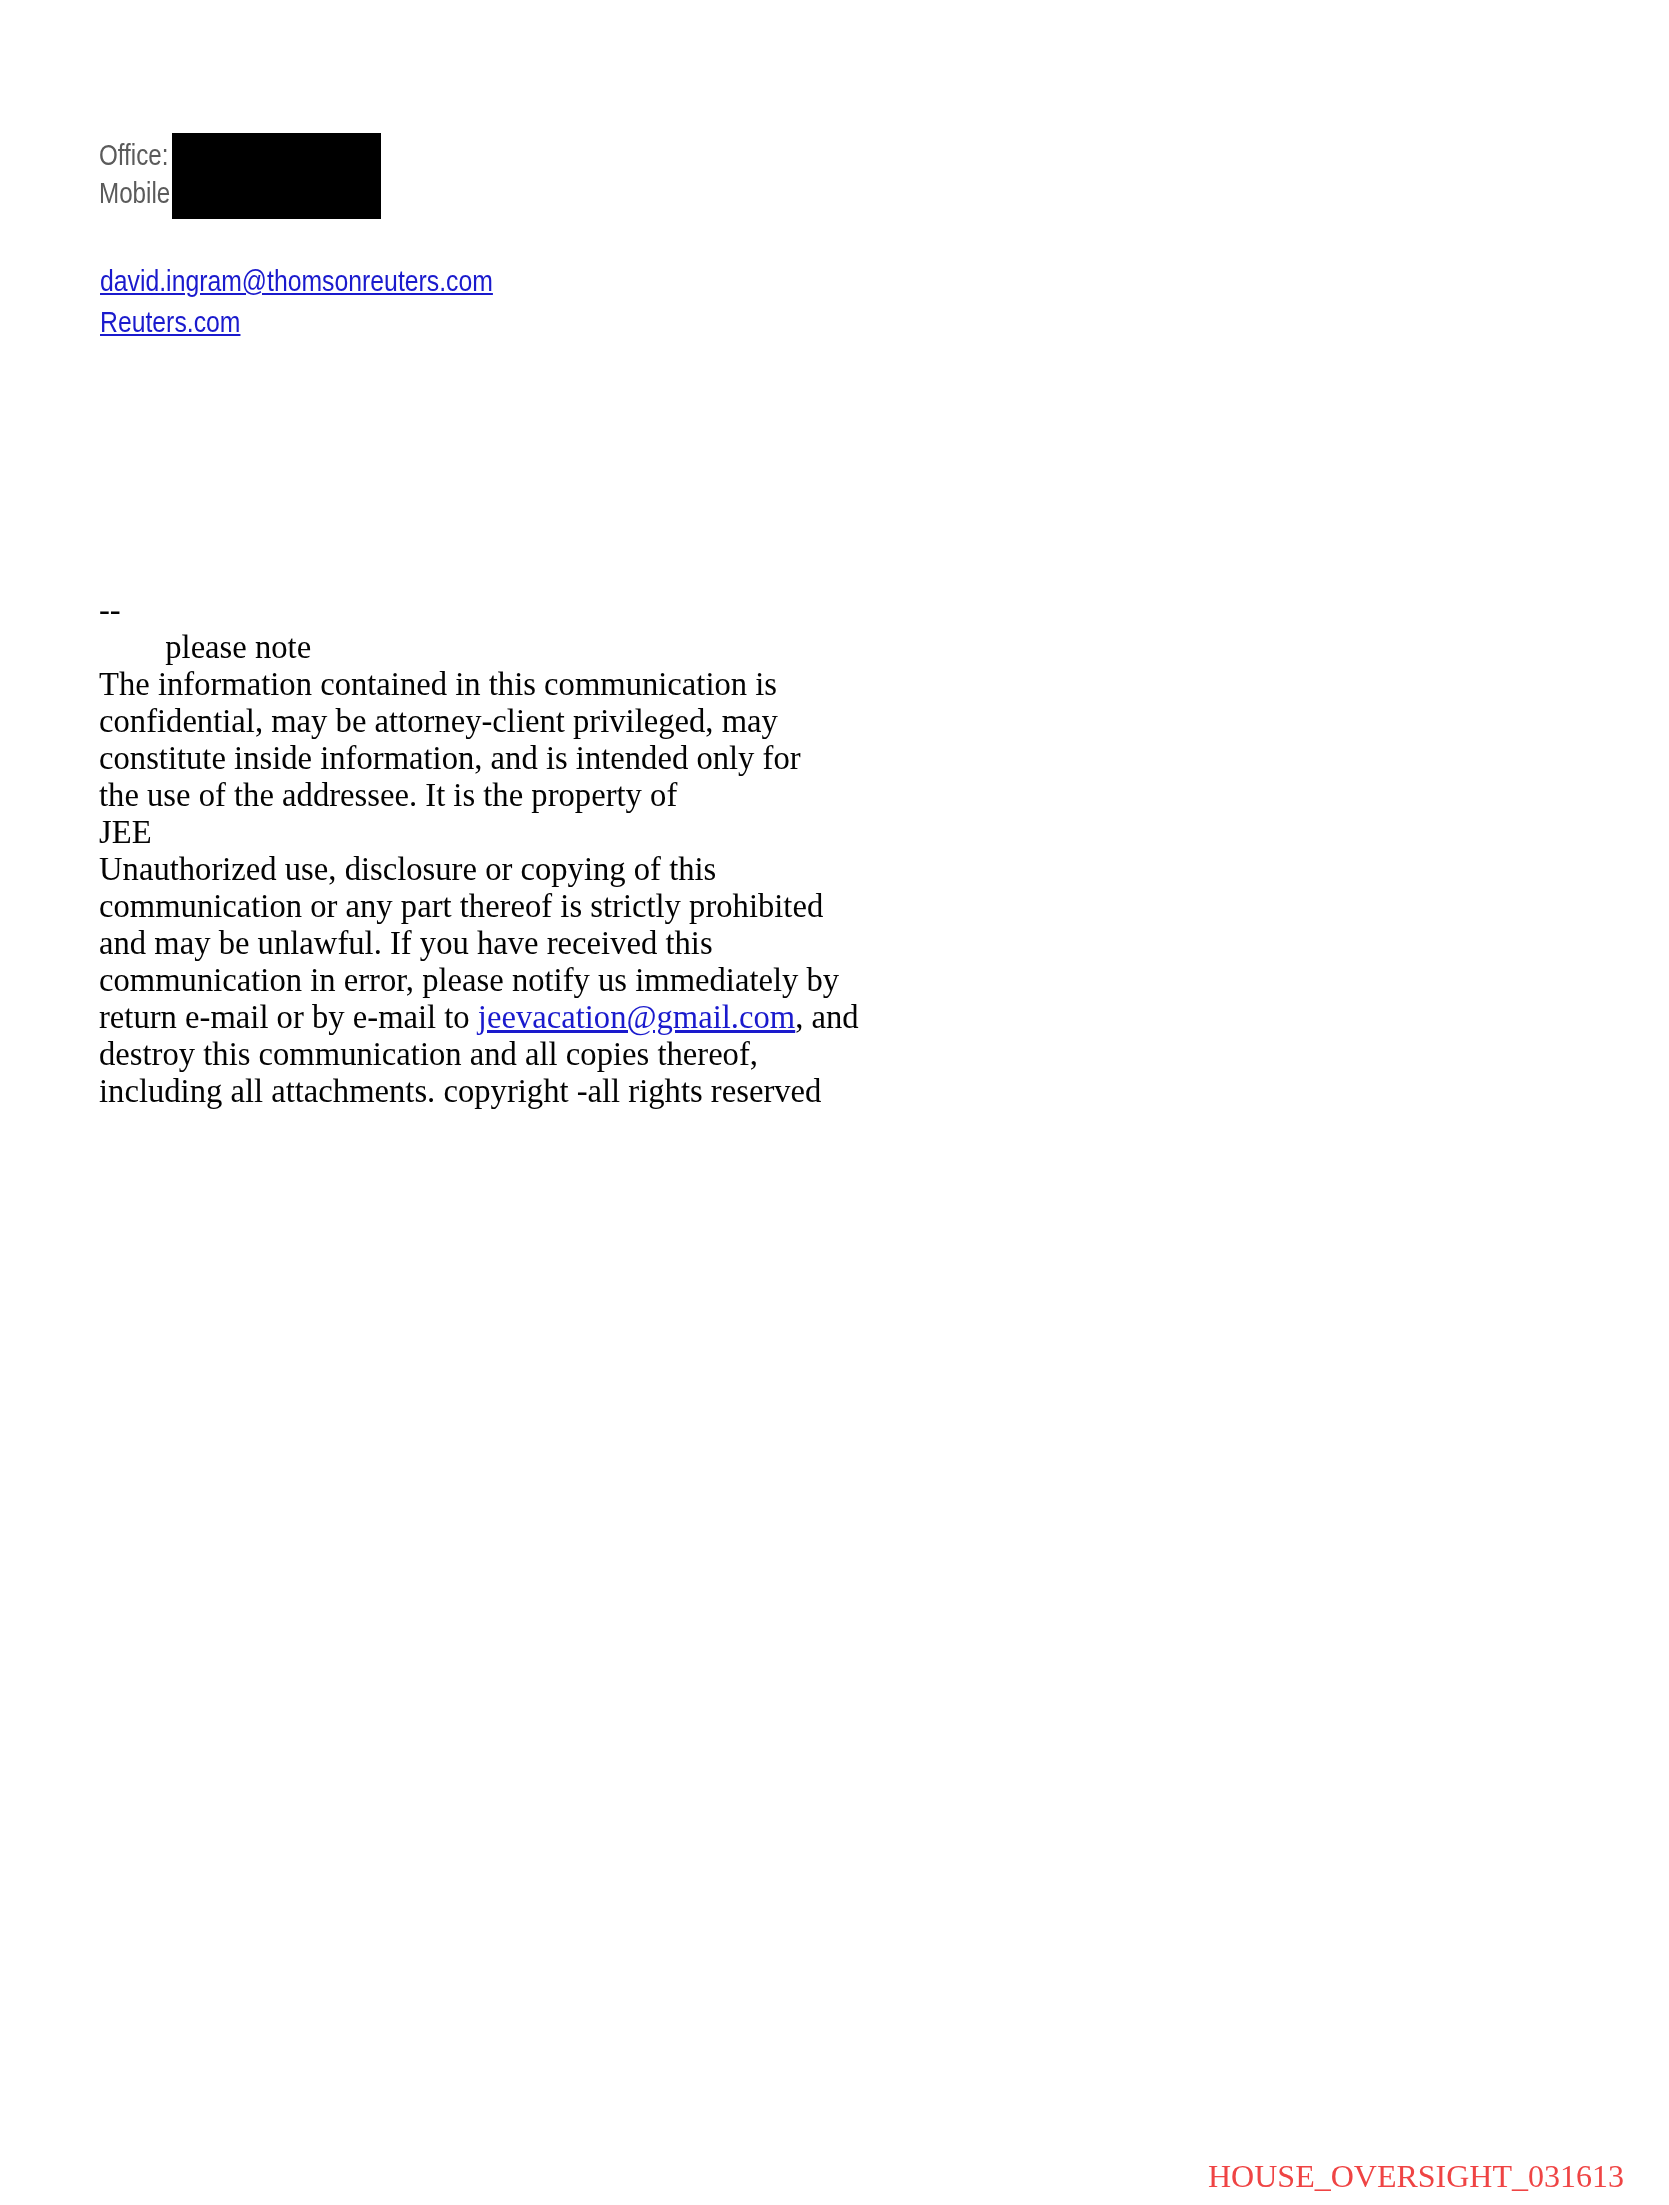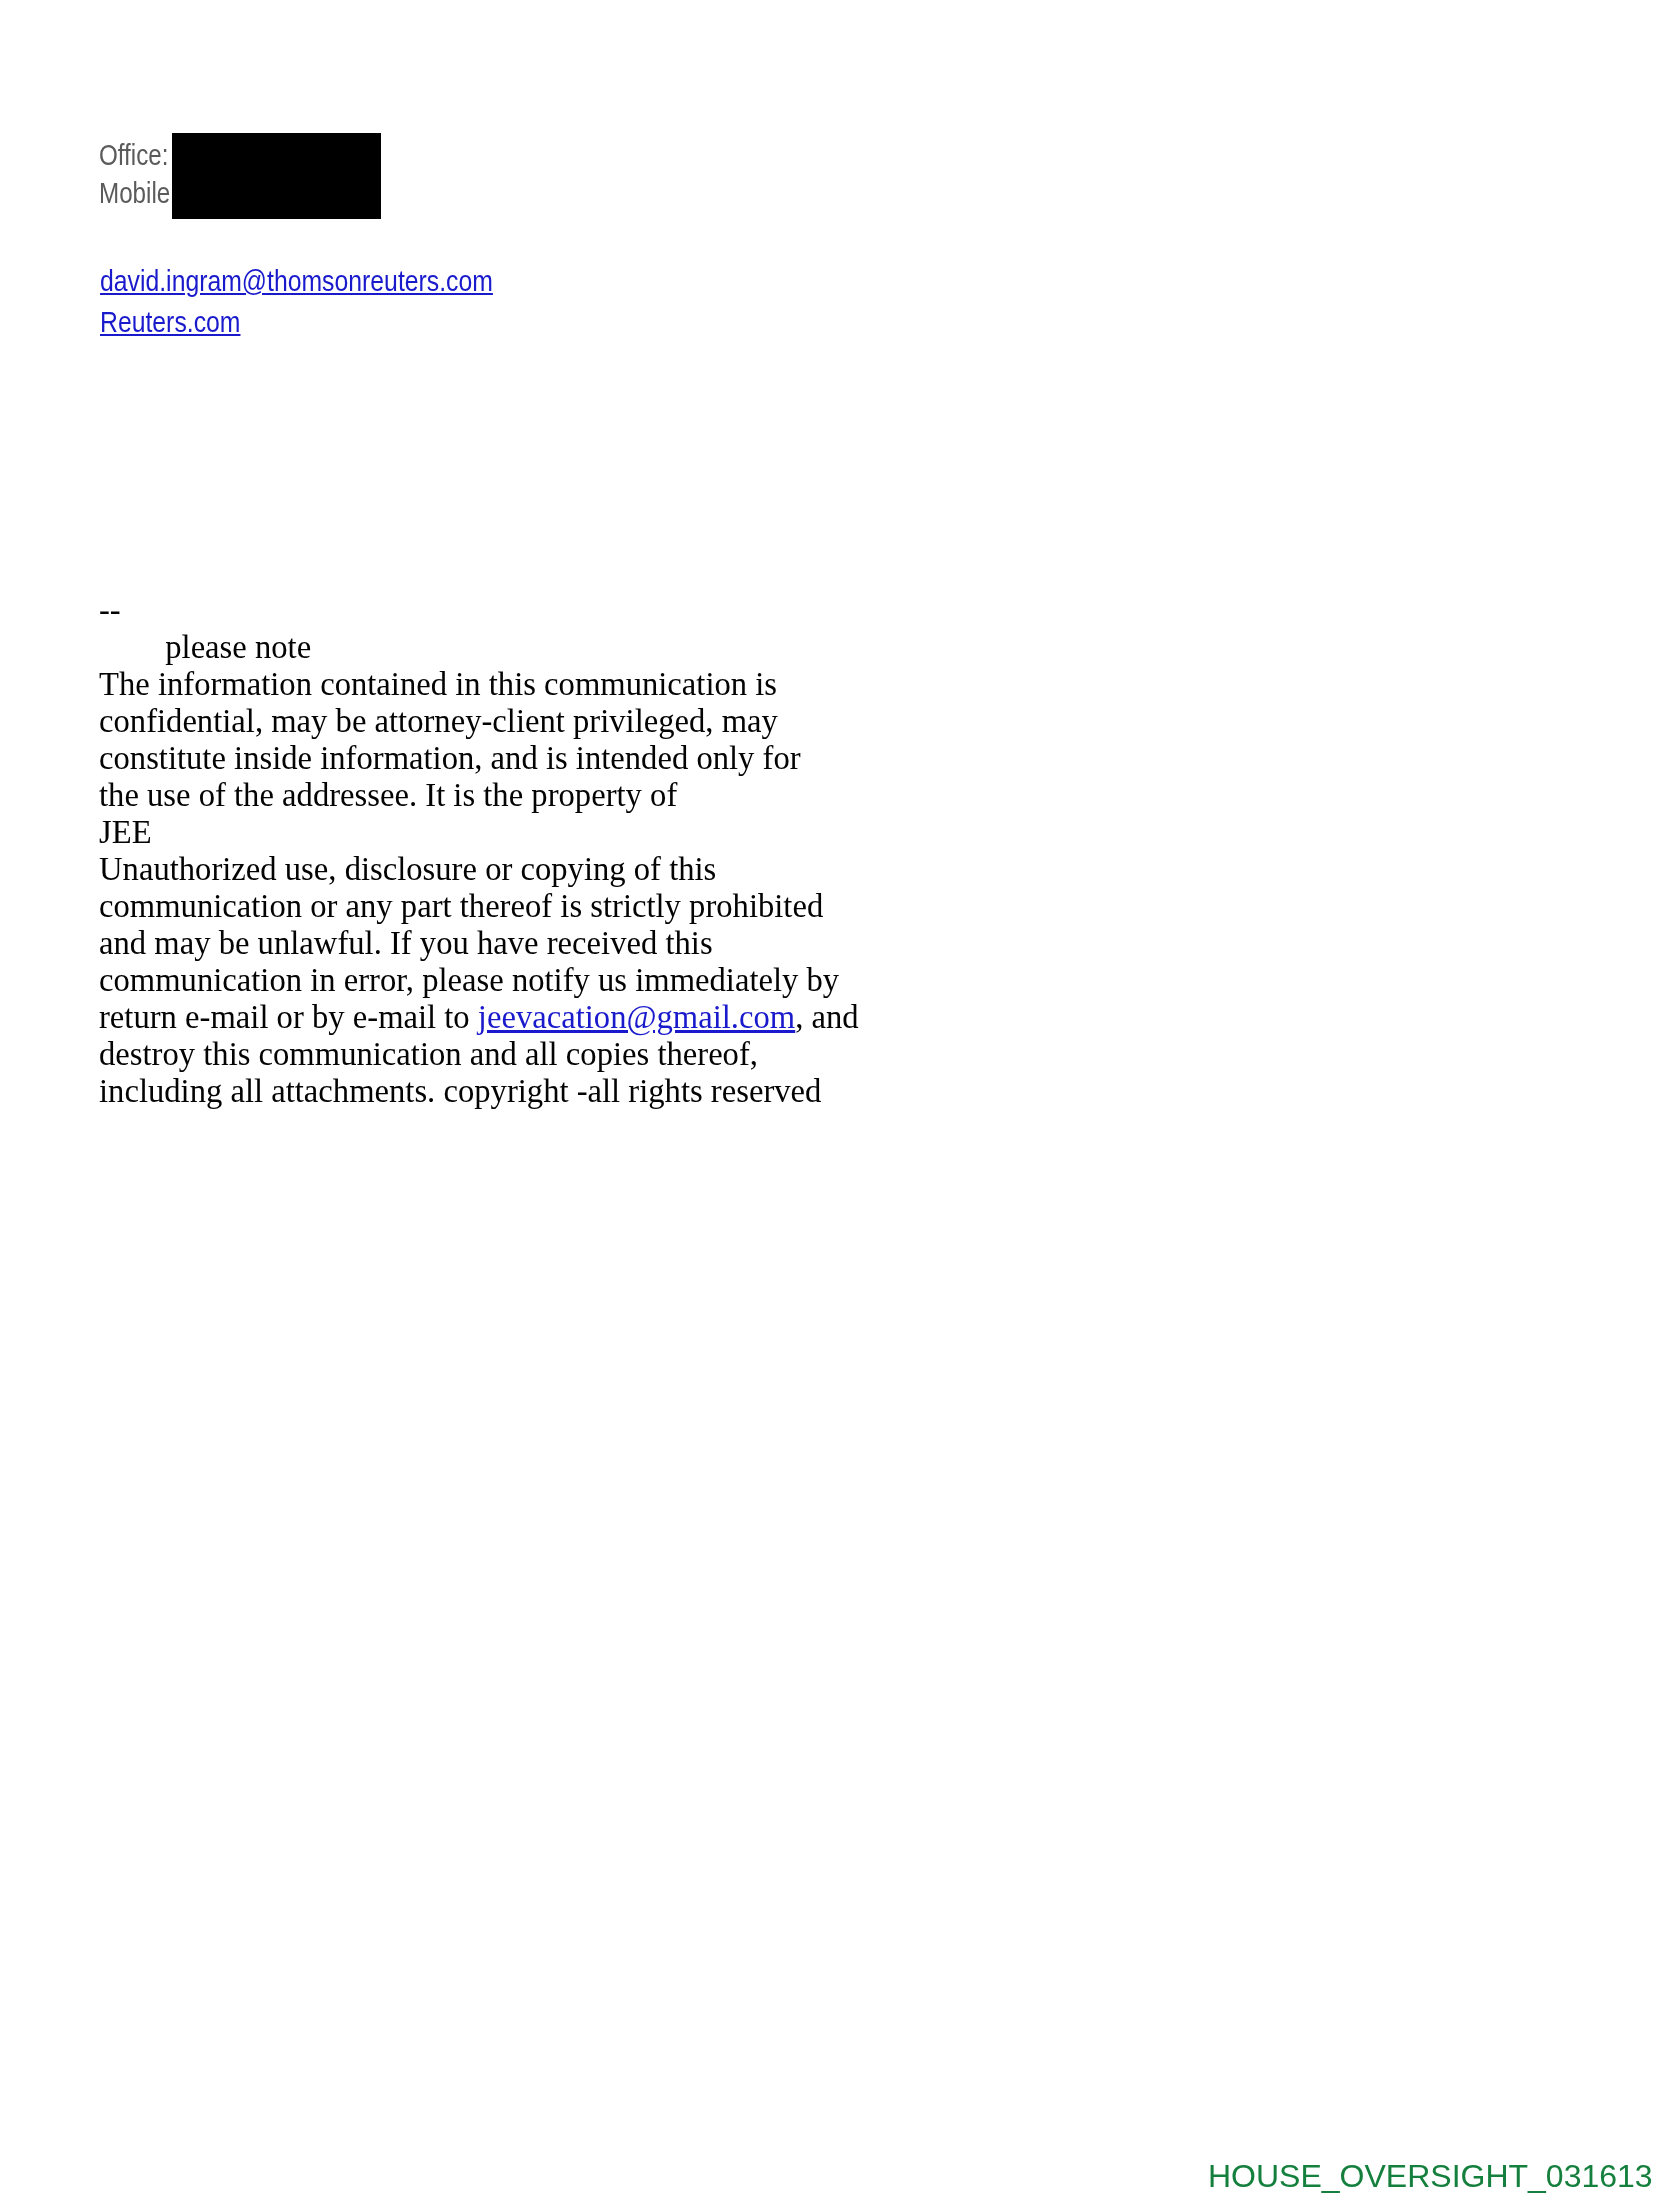--- a/index.html
+++ b/index.html
@@ -68,24 +68,24 @@
     white-space: nowrap;
   }
   .sig-line { white-space: nowrap; }
   .note-indent { padding-left: 69px; }
 
   
   .bates-stamp {
     position: absolute;
     left: 1208px;
     top: 2160px;
-    font-family: Liberation Sans, sans-serif;
+    font-family: Liberation Serif, serif;
     font-size: 32px;
     line-height: 32px;
-    color: #15803d;
+    color: #ef4444;
     white-space: nowrap;
   }
 </style>
 </head>
 <body>
 
 <div class="contact-labels">
   <div>Office:</div>
   <div>Mobile</div>
 </div>

